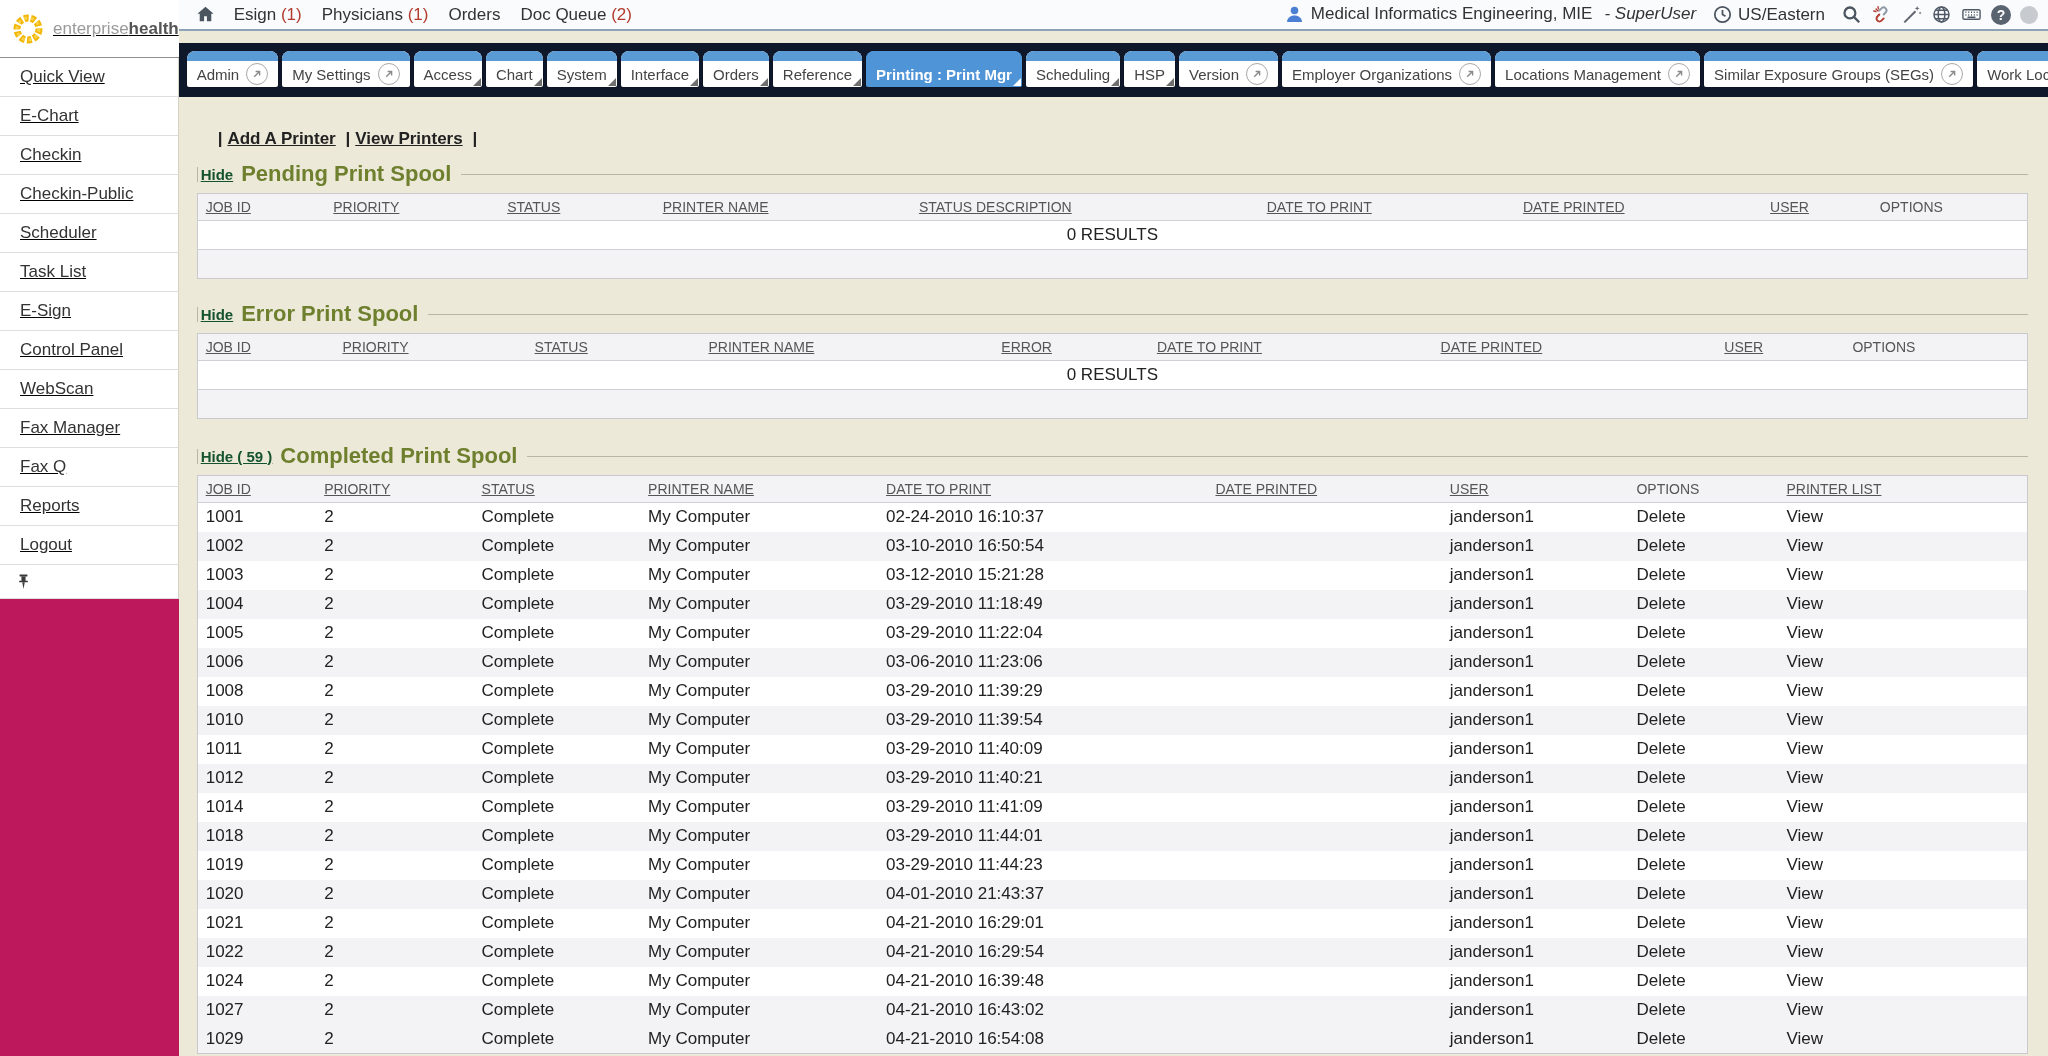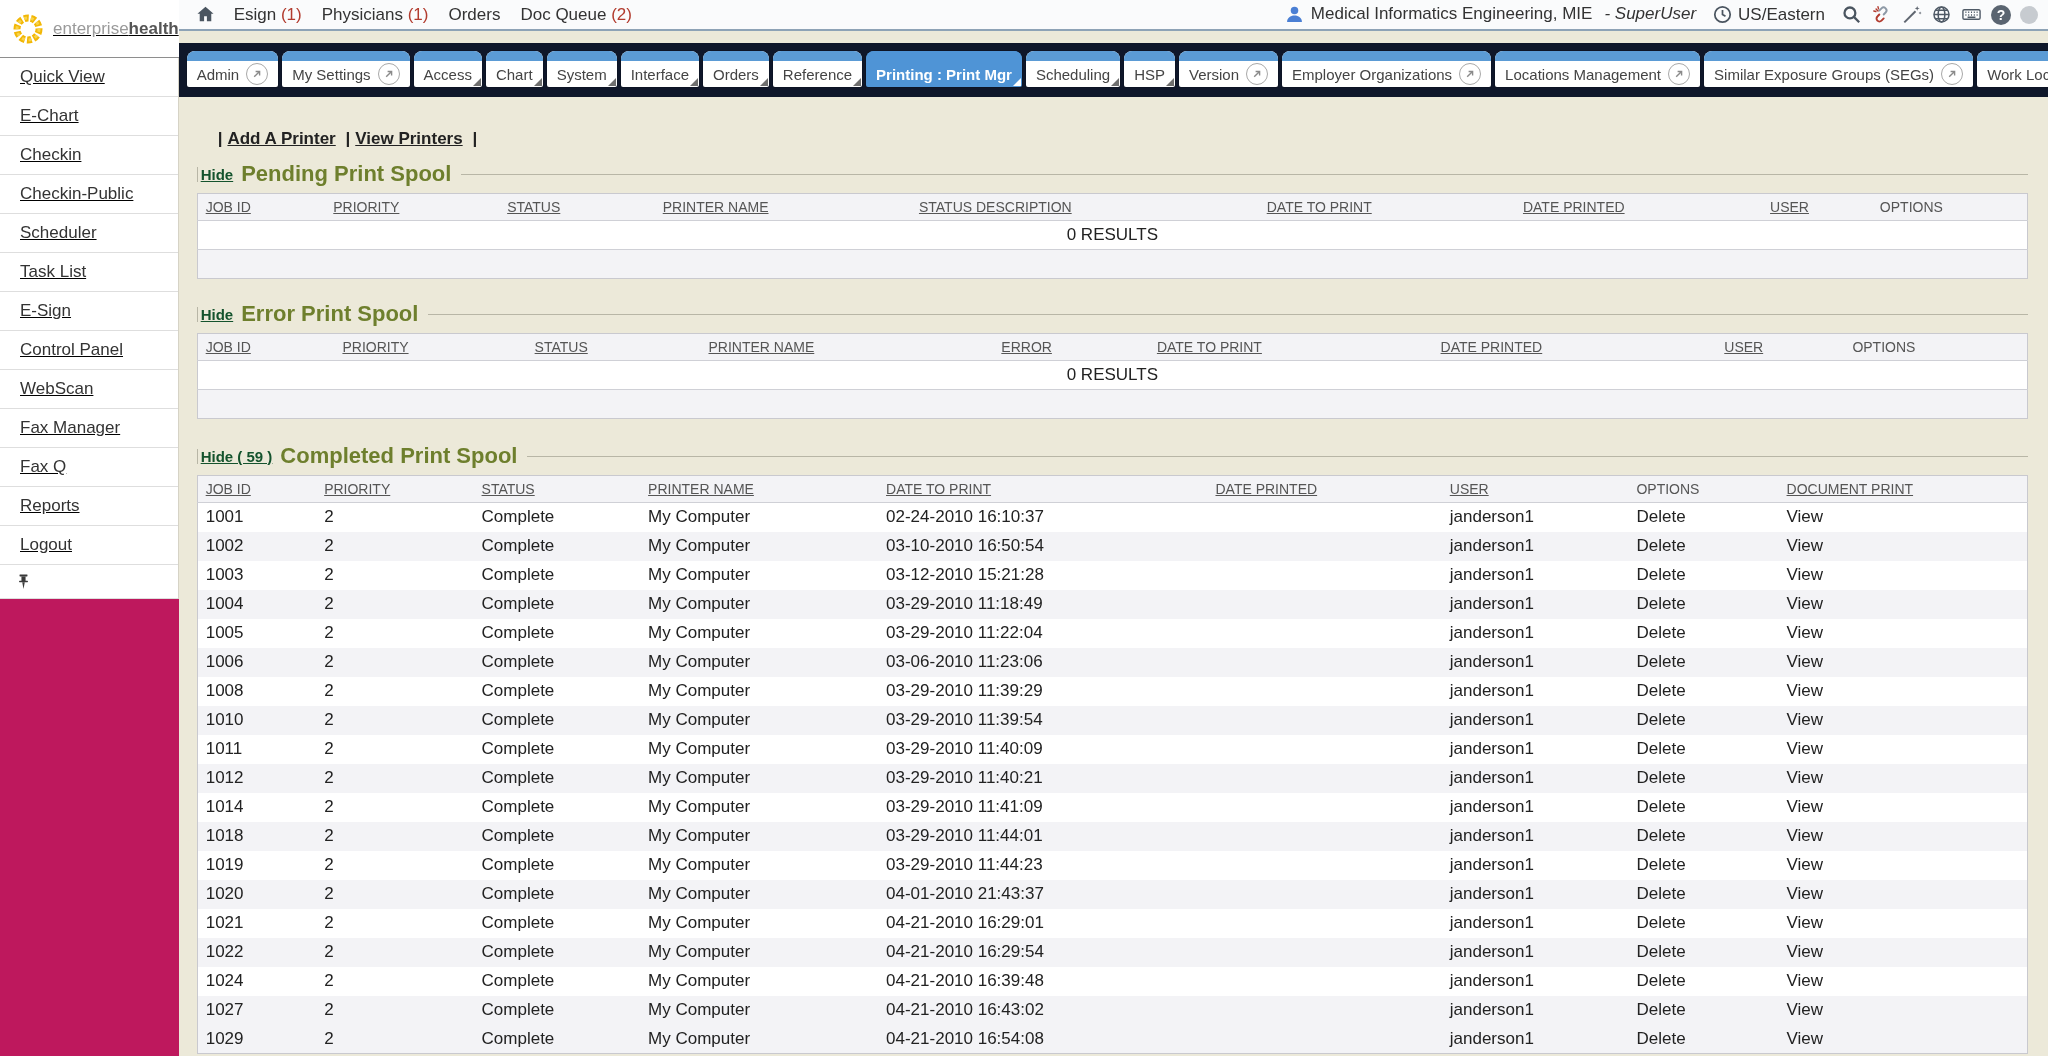--- a/index.html
+++ b/index.html
@@ -390,21 +390,21 @@
             <thead>
               <tr>
                 <th><span class="th-u">JOB ID</span></th>
                 <th><span class="th-u">PRIORITY</span></th>
                 <th><span class="th-u">STATUS</span></th>
                 <th><span class="th-u">PRINTER NAME</span></th>
                 <th><span class="th-u">DATE TO PRINT</span></th>
                 <th><span class="th-u">DATE PRINTED</span></th>
                 <th><span class="th-u">USER</span></th>
                 <th><span>OPTIONS</span></th>
-                <th><span class="th-u">DOCUMENT PRINT</span></th>
+                <th><span class="th-u">PRINTER LIST</span></th>
               </tr>
             </thead>
             <tbody>
               <tr>
                 <td>1001</td>
                 <td>2</td>
                 <td>Complete</td>
                 <td>My Computer</td>
                 <td>02-24-2010 16:10:37</td>
                 <td></td>

